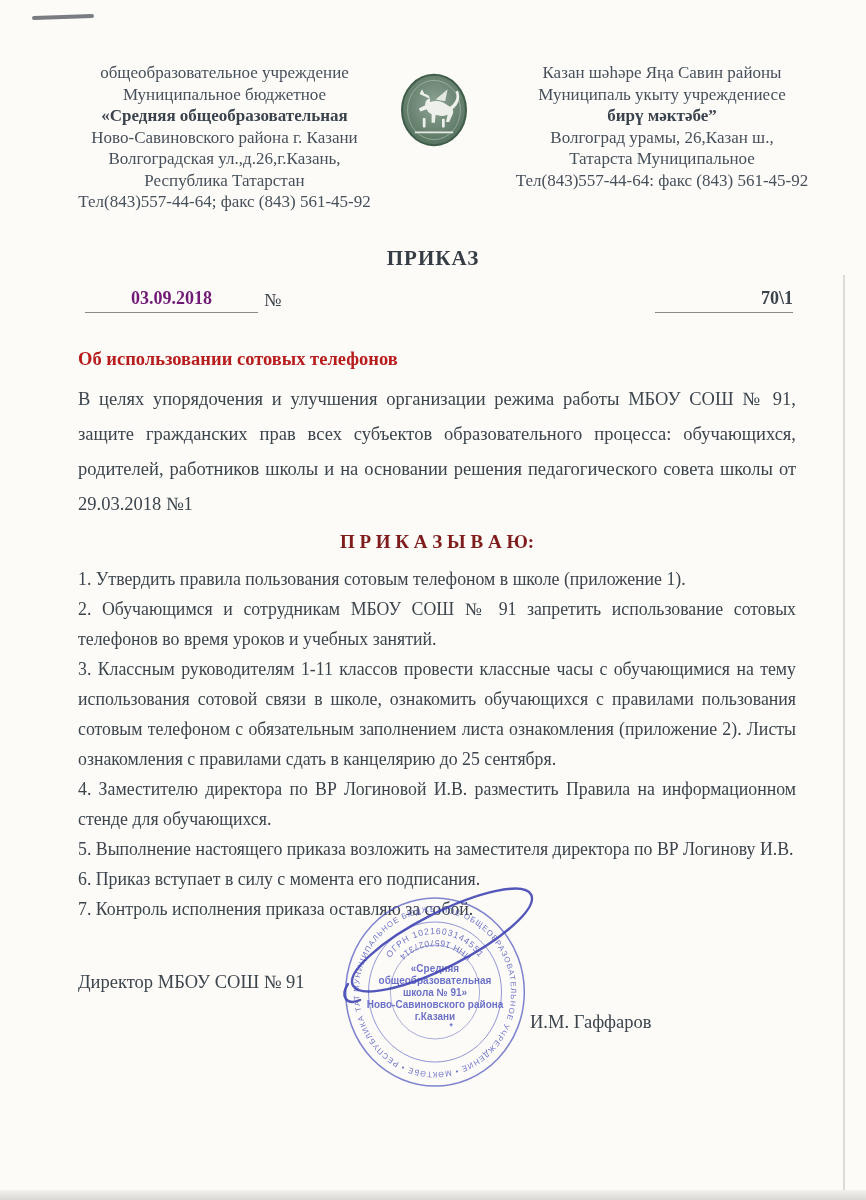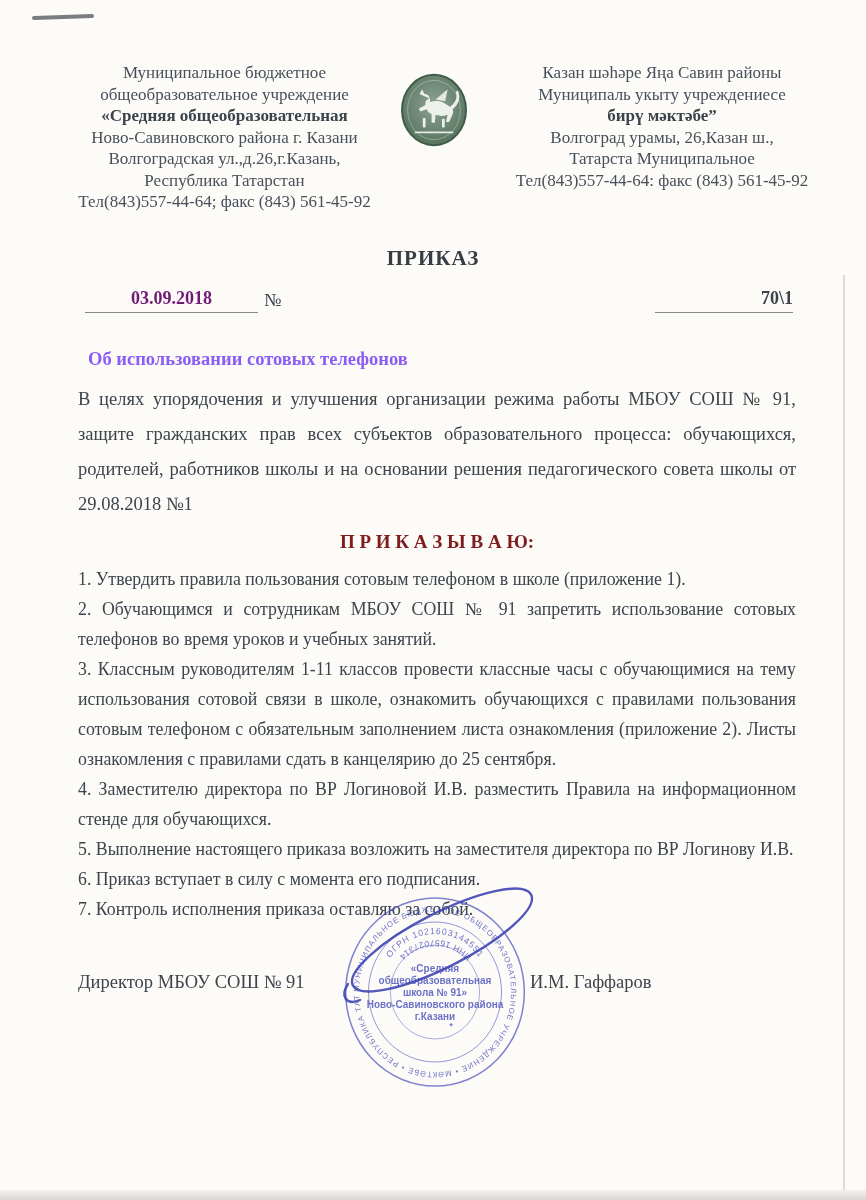--- a/index.html
+++ b/index.html
@@ -24,41 +24,41 @@
   
   .order-title{position:absolute;left:0;top:246px;width:866px;text-align:center;
     font-weight:bold;font-size:21px;letter-spacing:1px;color:#363d45;}
   .date-cell{position:absolute;left:85px;top:288px;width:173px;text-align:center;
     font-weight:bold;font-size:18px;border-bottom:1.5px solid #8a8a85;padding-bottom:3px;color:#701a75;}
   .num-sign{position:absolute;left:264px;top:290px;font-size:18px;color:#3a424a;}
   .num-cell{position:absolute;left:655px;top:288px;width:138px;text-align:right;
     font-weight:bold;font-size:18px;border-bottom:1.5px solid #8a8a85;padding-bottom:3px;color:#3a424a;}
   
   .doc-body{position:absolute;left:78px;top:347px;width:718px;}
-  .subject{font-weight:bold;font-size:18.5px;line-height:24px;margin:0 0 11px 10px;color:#8b5cf6;}
+  .subject{font-weight:bold;font-size:18.5px;line-height:24px;margin:0 0 11px 0;color:#b91c1c;}
   .preamble{font-size:18.5px;line-height:35px;text-align:justify;margin:0 0 7px 0;}
   .decree{font-weight:bold;font-size:19px;line-height:26px;text-align:center;margin:0 0 9px 0;color:#7f1d1d;}
   .item{font-size:17.8px;line-height:30px;margin:0;}
   .just{text-align:justify;}
   
   .sig-title{position:absolute;left:78px;top:972px;font-size:18.5px;color:#3c444c;}
-  .sig-name{position:absolute;left:530px;top:972px;font-size:18.5px;color:#3c444c;}
+  .sig-name{position:absolute;left:530px;top:1012px;font-size:18.5px;color:#3c444c;}
   .stamp{position:absolute;left:340px;top:892px;width:190px;height:200px;opacity:.88;}
   .autograph{position:absolute;left:330px;top:876px;width:215px;height:150px;}
 </style>
 </head>
 <body>
 
 <div class="page">
 
   <div class="scan-dash"></div>
 
   <div class="hdr hdr-left">
+    <div>общеобразовательное учреждение</div>
     <div>Муниципальное бюджетное</div>
-    <div>общеобразовательное учреждение</div>
     <div class="b">«Средняя общеобразовательная</div>
     <div>Ново-Савиновского района г. Казани</div>
     <div>Волгоградская ул.,д.26,г.Казань,</div>
     <div>Республика Татарстан</div>
     <div>Тел(843)557-44-64; факс (843) 561-45-92</div>
   </div>
 
   <div class="logo">
     <svg viewBox="0 0 100 106" width="80" height="88">
       <defs>
@@ -91,21 +91,21 @@
     <div>Тел(843)557-44-64: факс (843) 561-45-92</div>
   </div>
 
   <div class="order-title">ПРИКАЗ</div>
   <div class="date-cell">03.09.2018</div>
   <div class="num-sign">№</div>
   <div class="num-cell">70\1</div>
 
   <div class="doc-body">
     <div class="subject">Об использовании сотовых телефонов</div>
-    <p class="preamble">В целях упорядочения и улучшения организации режима работы МБОУ СОШ № 91, защите гражданских прав всех субъектов образовательного процесса: обучающихся, родителей, работников школы и на основании решения педагогического совета школы от 29.08.2018 №1</p>
+    <p class="preamble">В целях упорядочения и улучшения организации режима работы МБОУ СОШ № 91, защите гражданских прав всех субъектов образовательного процесса: обучающихся, родителей, работников школы и на основании решения педагогического совета школы от 29.03.2018 №1</p>
     <div class="decree">П Р И К А З Ы В А Ю:</div>
     <p class="item">1. Утвердить правила пользования сотовым телефоном в школе (приложение 1).</p>
     <p class="item just">2. Обучающимся и сотрудникам МБОУ СОШ № 91 запретить использование сотовых телефонов  во время уроков и учебных занятий.</p>
     <p class="item just">3. Классным руководителям 1-11 классов провести классные часы с обучающимися на тему использования сотовой связи в школе, ознакомить обучающихся с правилами пользования сотовым телефоном с обязательным заполнением листа ознакомления (приложение 2). Листы ознакомления с правилами сдать в канцелярию до 25 сентября.</p>
     <p class="item just">4. Заместителю директора по ВР Логиновой И.В. разместить Правила на информационном стенде для обучающихся.</p>
     <p class="item">5. Выполнение настоящего приказа возложить на заместителя директора по ВР Логинову И.В.</p>
     <p class="item">6. Приказ вступает в силу с момента его подписания.</p>
     <p class="item">7. Контроль исполнения приказа оставляю за собой.</p>
   </div>
 

